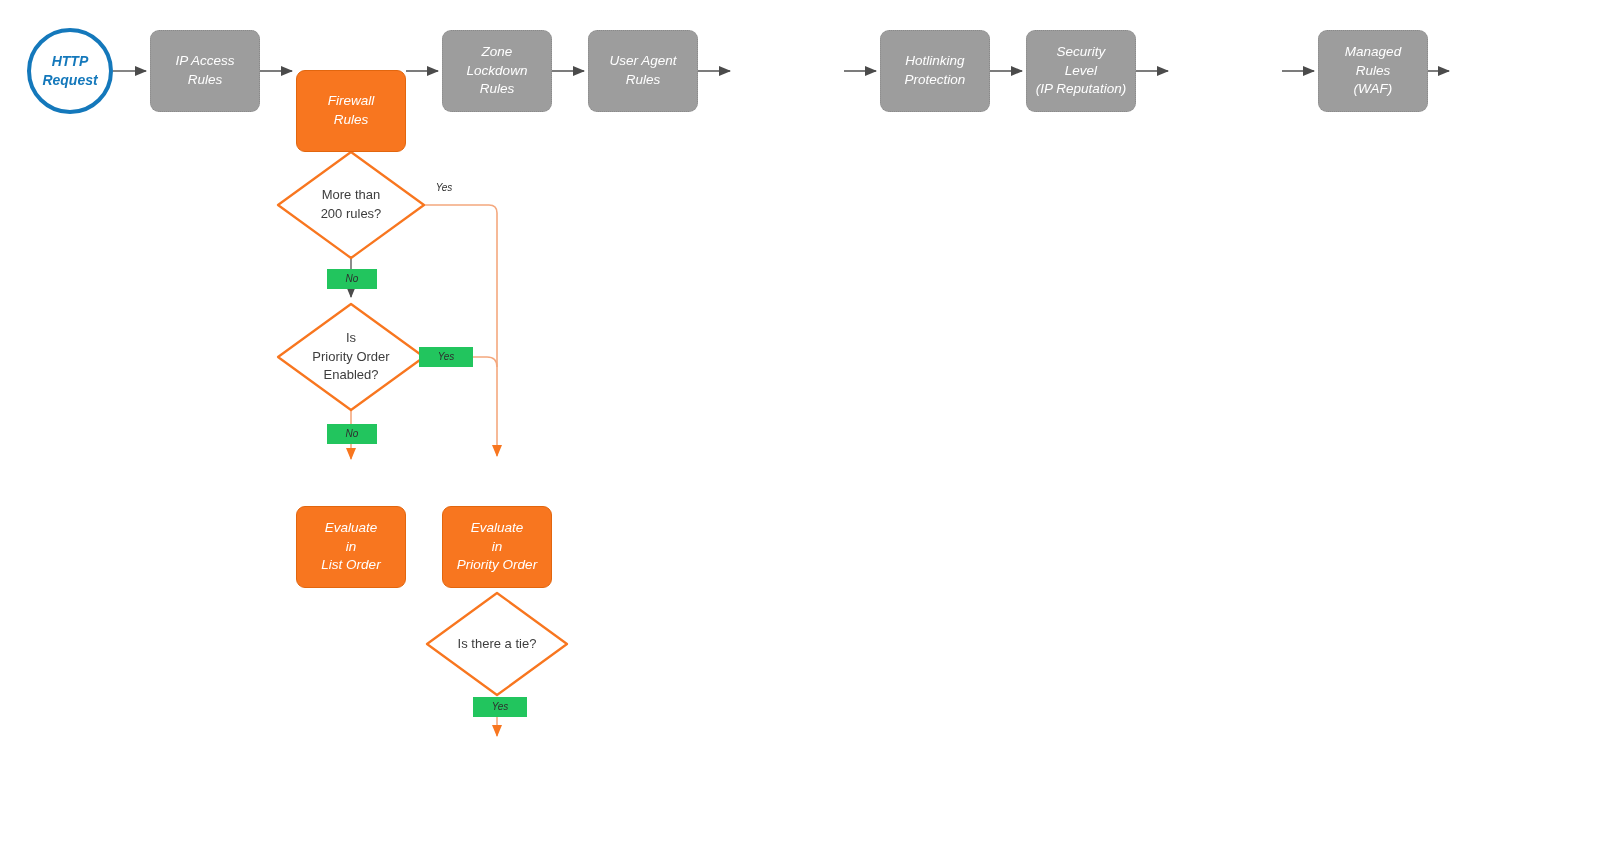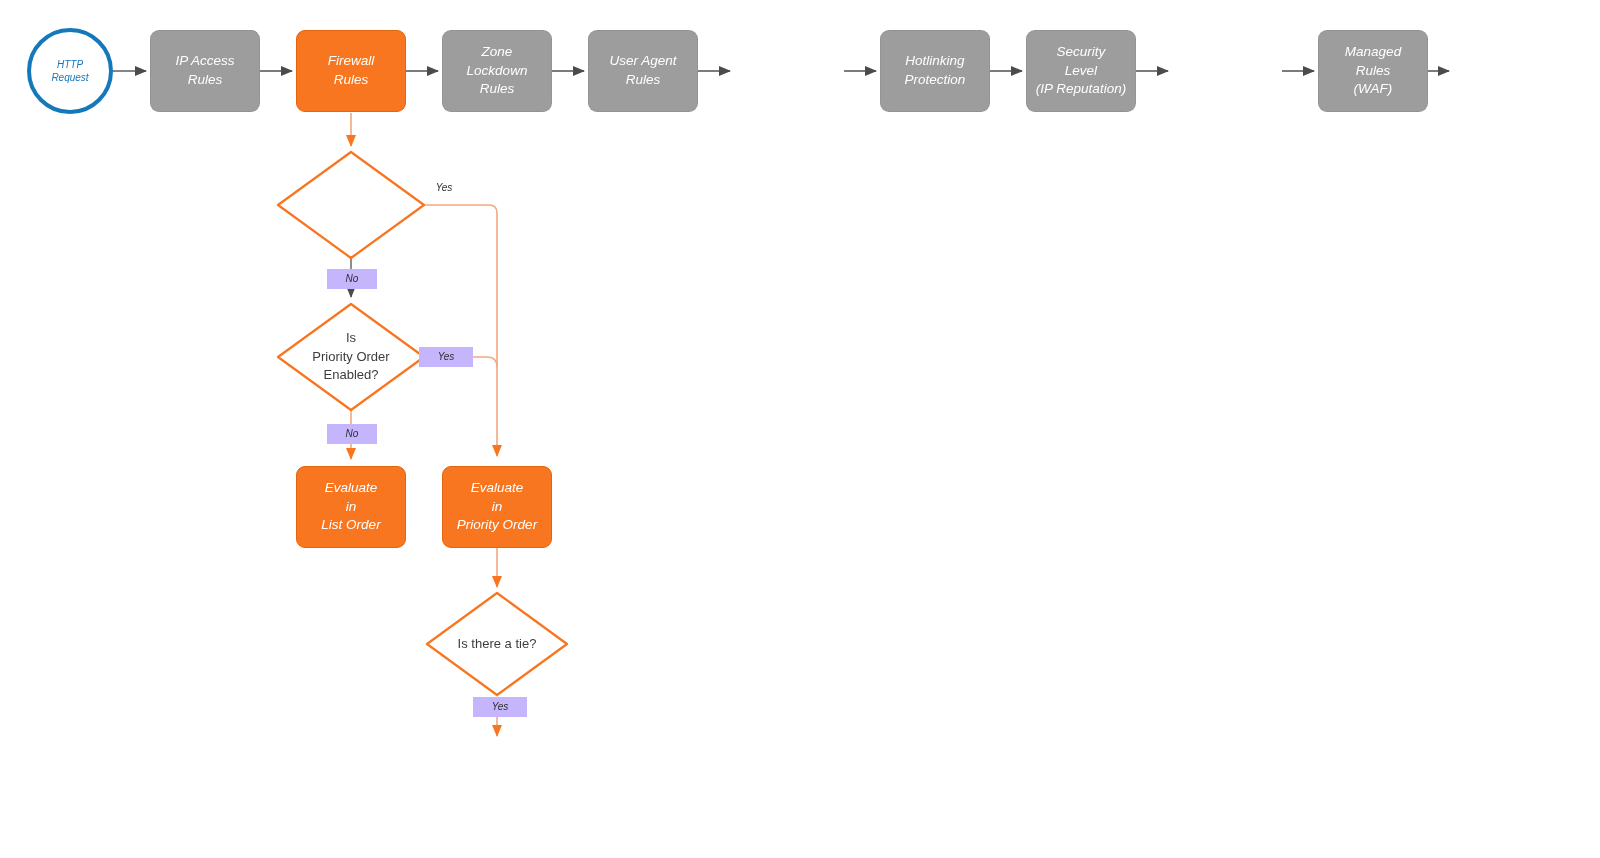--- a/index.html
+++ b/index.html
@@ -15,21 +15,21 @@
   .node{
     position:absolute;
     display:flex;align-items:center;justify-content:center;
     text-align:center;
     white-space:pre-line;
     font-style:italic;
     box-sizing:border-box;
   }
   .circle{
     width:86px;height:86px;border-radius:50%;
-    font-size:10px;font-weight:normal;line-height:1.35;text-align:center;
+    font-size:14px;font-weight:bold;line-height:1.35;text-align:center;
   }
   .circle.start{
     background:#ffffff;
     border:4px solid var(--c-blue,#1478BB);
     color:var(--c-blue,#1478BB);
   }
   .circle.end{
     background:var(--c-blue,#1478BB);
     border:1px solid var(--c-blue,#1478BB);
     color:#ffffff;
@@ -39,36 +39,37 @@
     color:#ffffff;font-size:13.5px;line-height:1.38;
     top:30px;
   }
   .box.gray{
     background:var(--c-gray-node,#9D9D9D);
     border:1px dotted #8a8a8a;
   }
   .box.orange{
     background:var(--c-orange,#F8761F);
     border:1px solid #e2660e;
+    margin-top:40px;
   }
   .diamond-label{
     position:absolute;
     display:flex;align-items:center;justify-content:center;
     text-align:center;white-space:pre-line;
     font-size:13px;line-height:1.45;
     color:var(--c-text,#3D3D3D);
   }
   .edge-label{
     position:absolute;
     font-size:10px;font-style:italic;
     color:#2e2e2e;
     text-align:center;
     line-height:20px;height:20px;
   }
-  .edge-label.on-line{background:#c4b5fd;padding:0 3px;}
+  .edge-label.on-line{background:#22c55e;padding:0 3px;}
 </style>
 </head>
 <body>
 
 <div class="canvas">
 
   <svg class="wires">
     <defs>
       <marker id="ar-gray" markerUnits="userSpaceOnUse" markerWidth="12" markerHeight="10" refX="11" refY="5" orient="auto">
         <path d="M0,0 L12,5 L0,10 Z" style="fill:var(--c-arrow-gray,#4B4B4B)"></path>
@@ -123,20 +124,22 @@
 Rules</div>
   <div class="node box gray" style="left:880px">Hotlinking
 Protection</div>
   <div class="node box gray" style="left:1026px">Security
 Level
 (IP Reputation)</div>
   <div class="node box gray" style="left:1318px">Managed
 Rules
 (WAF)</div>
 
+  <div class="diamond-label" style="left:276px;top:170px;width:150px;height:70px">More than
+200 rules?</div>
   <div class="diamond-label" style="left:276px;top:320px;width:150px;height:74px">Is
 Priority Order
 Enabled?</div>
   <div class="diamond-label" style="left:422px;top:630px;width:150px;height:28px">Is there a tie?</div>
 
   <div class="node box orange" style="left:296px;top:466px">Evaluate
 in
 List Order</div>
   <div class="node box orange" style="left:442px;top:466px">Evaluate
 in

